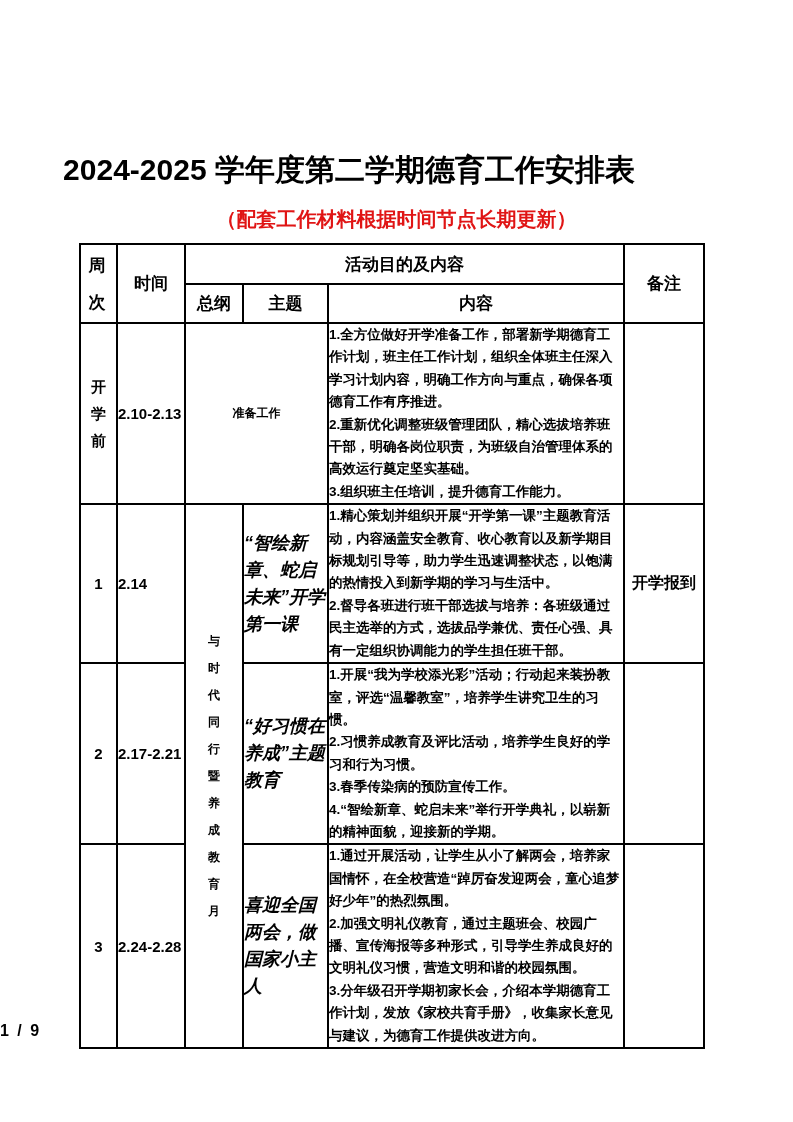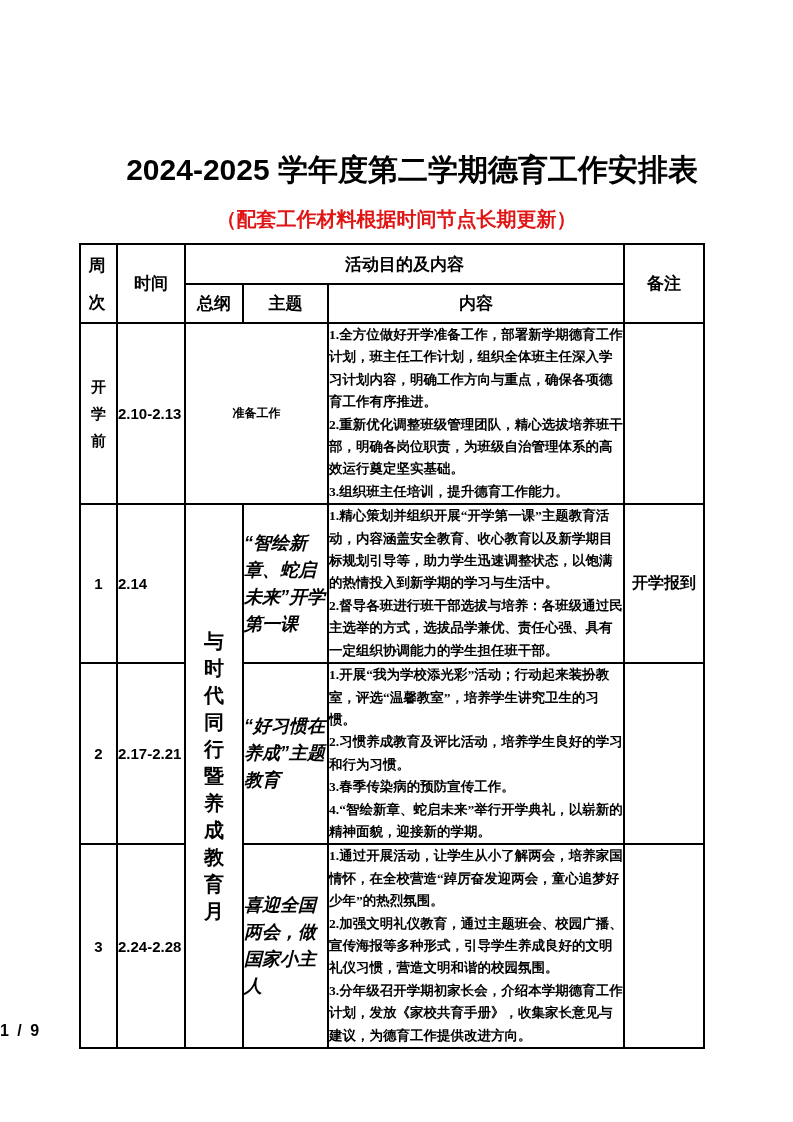--- a/index.html
+++ b/index.html
@@ -3,21 +3,21 @@
 <meta charset="utf-8">
 <style>
   html,body { margin:0; padding:0; }
   body {
     width:793px; height:1122px; background:#ffffff; color:#000;
     font-family:"Liberation Sans","DejaVu Sans",sans-serif;
     position:relative; overflow:hidden;
   }
   .page-title {
     position:absolute; top:150px; left:0; width:698px;
-    text-align:right; font-size:30px; font-weight:bold; letter-spacing:0px;
+    text-align:center; font-size:30px; font-weight:bold; letter-spacing:0px;
   }
   .page-subtitle {
     position:absolute; top:206px; left:0; width:793px;
     text-align:center; font-size:20px; font-weight:bold;
     font-family:"DejaVu Serif","Liberation Serif",serif;
     color:#e01515;
   }
   table.schedule {
     position:absolute; top:243px; left:79px;
     border-collapse:collapse; table-layout:fixed;
@@ -33,26 +33,26 @@
   tr.r2  { height:158px; }
   tr.r3  { height:187px; }
   .hcell { text-align:center; font-size:17px; }
   .h-week-inner { width:20px; margin:0 auto; word-break:break-all; line-height:37px; text-align:left; }
   .c-week { text-align:center; font-size:15px; }
   .week-vert { width:18px; margin:0 auto; word-break:break-all; line-height:27px; text-align:center; }
   .c-time { font-size:15px; text-align:left; padding-left:5px; }
   .c-prep { text-align:center; font-size:12px; }
   .outline-vert {
     width:22px; margin:0 auto; word-break:break-all;
-    font-size:20px; line-height:27px; text-align:center;font-family:Liberation Serif, serif;
+    font-size:12px; line-height:27px; text-align:center;font-family:Liberation Serif, serif;
   }
   .c-theme { text-align:left; font-size:18px; line-height:27px; padding:0 3px;font-style:italic; }
   .c-content {
     font-size:13.5px; line-height:22.4px; text-align:left;
-    padding:5px 8px 5px 8px; white-space:pre-line; vertical-align:middle;font-family:Liberation Serif, serif;
+    padding:5px 8px 5px 8px; white-space:pre-line; vertical-align:middle;
   }
   .c-remark { text-align:center; font-size:16px; }
   .page-footer {
     position:absolute; top:1022px; left:0; width:793px;
     font-size:16px; font-weight:bold; letter-spacing:2px;
   }
 </style>
 </head>
 <body>
 

